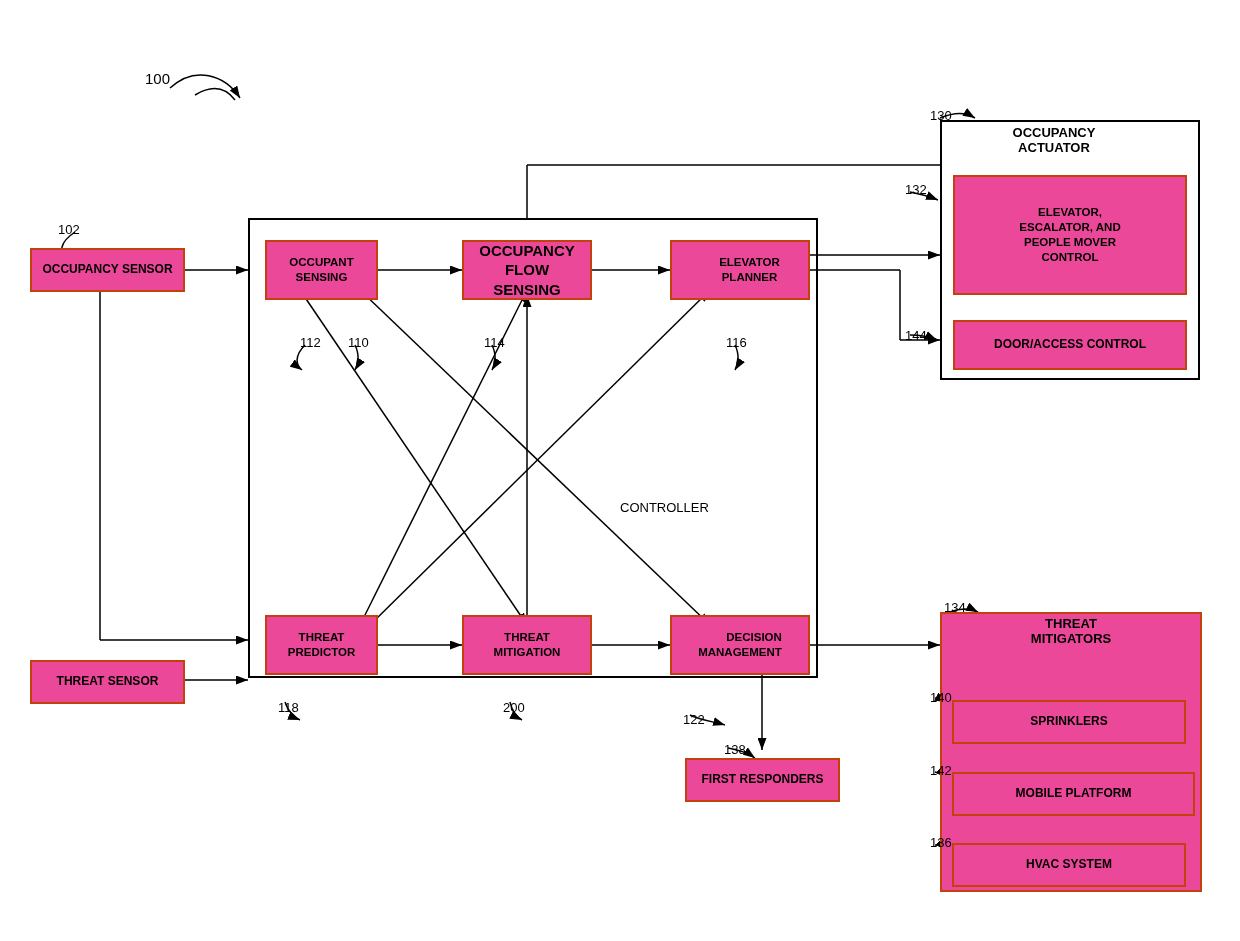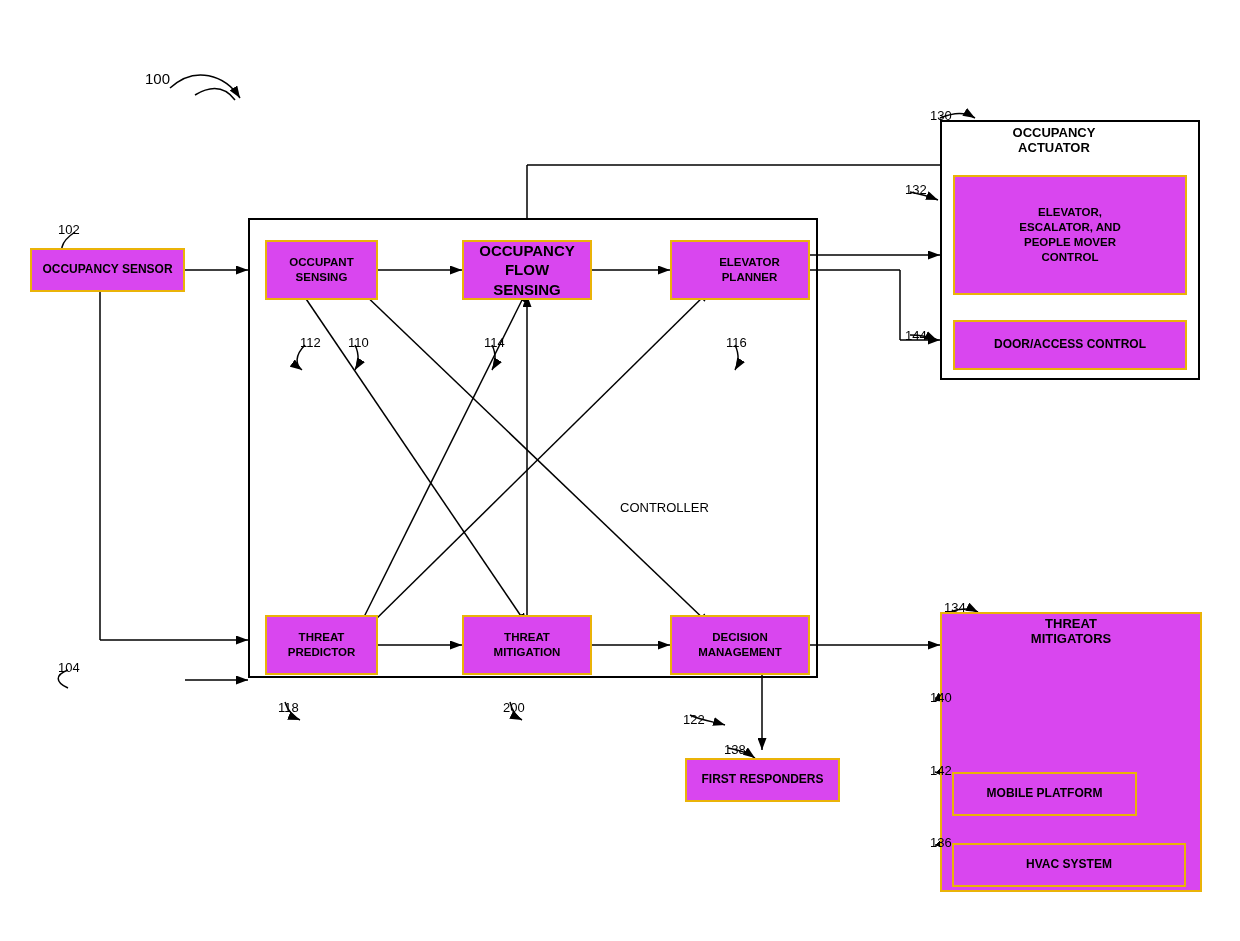--- a/index.html
+++ b/index.html
@@ -12,22 +12,22 @@
       position: relative;
     }
     #diagram {
       position: absolute;
       top: 0; left: 0;
       width: 1240px;
       height: 941px;
     }
     .box {
       position: absolute;
-      border: 2px solid #eab308;
-      background: #d946ef;
+      border: 2px solid #c2410c;
+      background: #ec4899;
       display: flex;
       align-items: center;
       justify-content: center;
       text-align: center;
       font-size: 13px;
       font-weight: bold;
       font-family: Arial, sans-serif;
       line-height: 1.3;
     }
     .label {
@@ -152,20 +152,23 @@
 
   <span class="label" style="left:58px; top:222px; font-size:13px;">102</span>
 
   <div class="box" style="left:30px; top:248px; width:155px; height:44px; font-size:12px;">
     <span>OCCUPANCY
 SENSOR</span>
   </div>
 
   <span class="label" style="left:58px; top:660px; font-size:13px;">104</span>
 
+  <div class="box" style="left:30px; top:660px; width:155px; height:44px; font-size:12px;">
+    <span>THREAT SENSOR</span>
+  </div>
 
   <div class="controller-border" style="left:248px; top:218px; width:570px; height:460px;"></div>
 
   <span class="label" style="left:620px; top:500px; font-size:13px; font-weight:normal;">CONTROLLER</span>
 
   <span class="label" style="left:300px; top:335px; font-size:13px;">112</span>
 
   <span class="label" style="left:348px; top:335px; font-size:13px;">110</span>
 
   <div class="box" style="left:265px; top:240px; width:113px; height:60px; font-size:11.5px;">
@@ -196,21 +199,21 @@
   <span class="label" style="left:503px; top:700px; font-size:13px;">200</span>
 
   <div class="box" style="left:462px; top:615px; width:130px; height:60px; font-size:11.5px;">
     <span style="white-space:pre-line;">THREAT
 MITIGATION</span>
   </div>
 
   <span class="label" style="left:683px; top:712px; font-size:13px;">122</span>
 
   <div class="box" style="left:670px; top:615px; width:140px; height:60px; font-size:11.5px;">
-    <span style="white-space:pre-line;">DECISION
+    <span style="white-space:pre-line;text-align:right;">DECISION
 MANAGEMENT</span>
   </div>
 
   <div class="box" style="left:685px; top:758px; width:155px; height:44px; font-size:12px;">
     <span>FIRST RESPONDERS</span>
   </div>
 
   <span class="label" style="left:724px; top:742px; font-size:13px;">138</span>
 
   <span class="label" style="left:930px; top:108px; font-size:13px;">130</span>
@@ -244,24 +247,27 @@
   <div class="box" style="left:940px; top:612px; width:262px; height:280px; display:block;">
   </div>
 
   <div style="position:absolute; left:940px; top:612px; width:262px; height:38px; display:flex; align-items:center; justify-content:center; font-weight:bold; font-size:13px; font-family:Arial;">
     <span style="text-align:center; white-space:pre-line;">THREAT
 MITIGATORS</span>
   </div>
 
   <span class="label" style="left:930px; top:690px; font-size:13px;">140</span>
 
+  <div class="box" style="left:952px; top:700px; width:234px; height:44px; font-size:12px;">
+    <span>SPRINKLERS</span>
+  </div>
 
   <span class="label" style="left:930px; top:763px; font-size:13px;">142</span>
 
-  <div class="box" style="left:952px; top:772px; width:185px; height:44px; font-size:12px;">
+  <div class="box" style="left:952px; top:772px; width:243px; height:44px; font-size:12px;">
     <span>MOBILE PLATFORM</span>
   </div>
 
   <span class="label" style="left:930px; top:835px; font-size:13px;">136</span>
 
   <div class="box" style="left:952px; top:843px; width:234px; height:44px; font-size:12px;">
     <span>HVAC SYSTEM</span>
   </div>
 
 </div>

